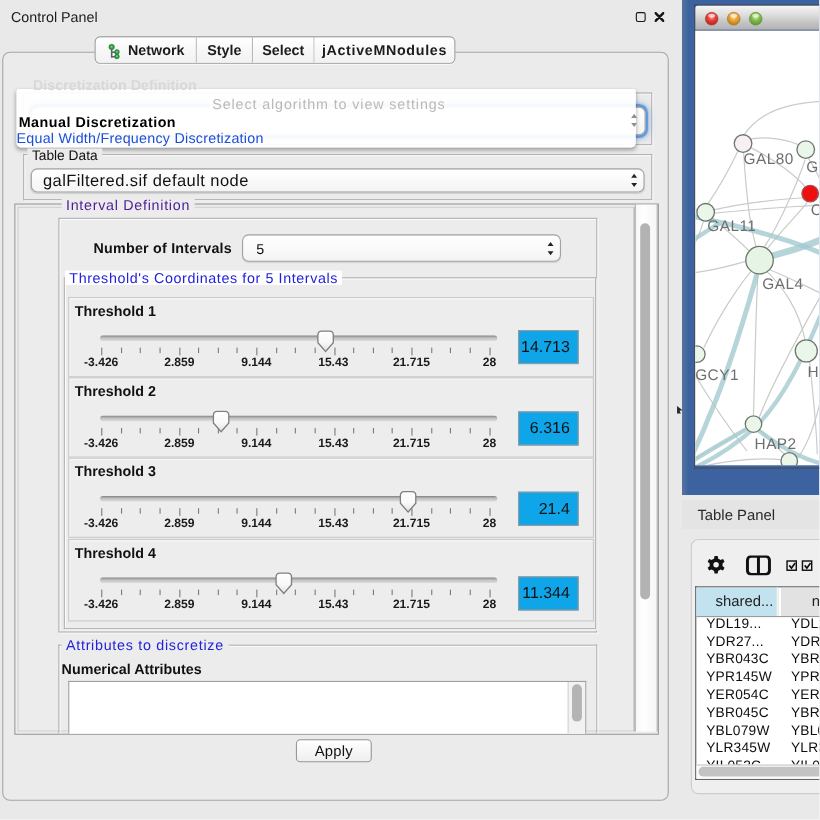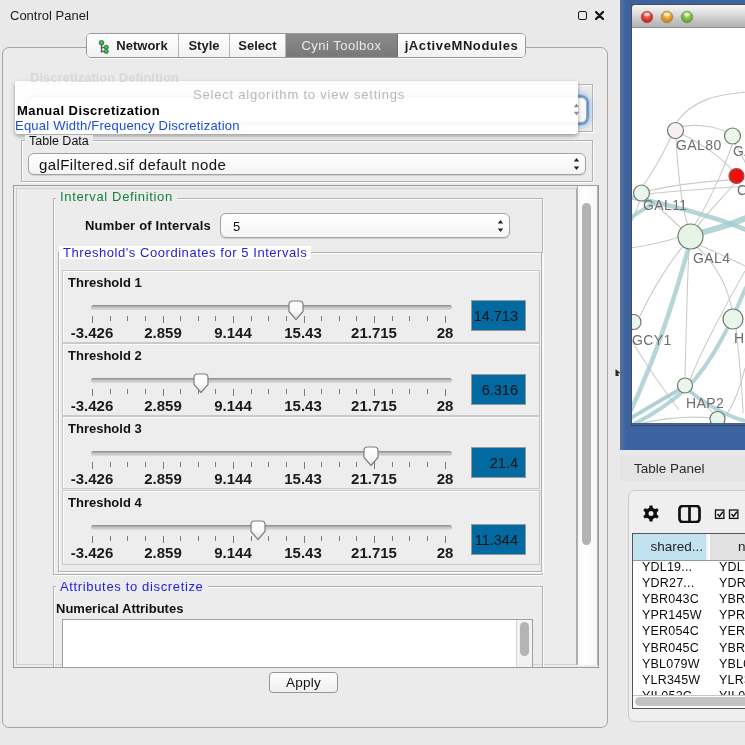--- a/index.html
+++ b/index.html
@@ -10,24 +10,24 @@
 .grplabel{position:absolute;background:#ebebeb;padding:0 4px;font-size:13px;line-height:13px;}
 .combo{position:absolute;background:linear-gradient(#ffffff,#f4f4f4);border:1px solid #a2a2a2;border-radius:6px;box-shadow:0 1px 1px rgba(0,0,0,0.12);}
 .combo .arrows{position:absolute;right:5px;top:0;bottom:0;display:flex;flex-direction:column;justify-content:center;color:#333;}
 .seg{position:absolute;display:flex;background:#ffffff;border:1px solid #989898;border-radius:5px;overflow:hidden;box-shadow:0 1px 0 rgba(255,255,255,.6);}
 .seg div{font-size:13px;font-weight:bold;color:#1c1c1c;display:flex;align-items:center;justify-content:center;background:linear-gradient(#ffffff,#f1f1f1);border-right:1px solid #b9b9b9;}
 .seg div:last-child{border-right:none;}
 .seg div.sel{background:linear-gradient(#8b8b8b,#787878);color:#e9e9e9;border-right-color:#6f6f6f;}
 .thbox{position:absolute;left:62px;width:476px;background:#ededed;border:1px solid #c9c9c9;box-shadow:inset 1px 1px 0 #fafafa;}
 .thlabel{position:absolute;left:5px;top:4px;font-size:13px;font-weight:bold;color:#111;}
 .track{position:absolute;left:28px;width:361px;height:5px;top:34px;border-radius:2.5px;background:linear-gradient(#858585,#c2c2c2 45%,#dcdcdc);}
-.field{position:absolute;left:408px;width:55px;height:31px;background:#0369a1;border:1px solid #989898;font-size:14.5px;color:#111;text-align:right;line-height:31px;padding-right:7px;box-sizing:border-box;}
+.field{position:absolute;left:408px;width:55px;height:31px;background:#0ea5e9;border:1px solid #989898;font-size:14.5px;color:#111;text-align:right;line-height:31px;padding-right:7px;box-sizing:border-box;}
 .ticks{position:absolute;left:0;top:45px;width:476px;height:10px;}
 .tick{position:absolute;width:1px;background:#7a7a7a;}
-.tlabel{position:absolute;top:53px;font-size:15px;font-weight:bold;color:#1a1a1a;transform:translateX(-50%);}
+.tlabel{position:absolute;top:53px;font-size:11px;font-weight:bold;color:#1a1a1a;transform:translateX(-50%);}
 .thumb{position:absolute;top:29px;width:18px;height:21px;}
 </style>
 </head>
 <body>
 <div id="stage">
 
   <div class="abs" style="left:10px;top:8px;font-size:13px;color:#1b1b1b;">Control Panel</div>
   <div class="abs" style="left:577.5px;top:10.5px;width:7px;height:7px;border:1.6px solid #161616;border-radius:2px;"></div>
   <svg class="abs" style="left:595px;top:11px;" width="9" height="9" viewBox="0 0 9 9">
       <path d="M1 1 L8 8 M8 1 L1 8" stroke="#161616" stroke-width="2.3" stroke-linecap="round"></path>
@@ -42,21 +42,20 @@
         <circle cx="4.5" cy="3.7" r="2.5" fill="#2f9e3f" stroke="#237230" stroke-width="0.5"></circle>
         <circle cx="9.3" cy="8.3" r="2.2" fill="#2f9e3f" stroke="#237230" stroke-width="0.5"></circle>
         <circle cx="9.3" cy="12.4" r="2.2" fill="#2f9e3f" stroke="#237230" stroke-width="0.5"></circle>
         <circle cx="4.5" cy="3.4" r="0.9" fill="#7fd48a"></circle>
             <circle cx="9.3" cy="8" r="0.8" fill="#7fd48a"></circle>
             <circle cx="9.3" cy="12.1" r="0.8" fill="#7fd48a"></circle>
       </svg>
         </span>Network</div>
     <div style="width:50px;">Style</div>
     <div style="width:55px;">Select</div>
-    <div class="sel" style="width:111px;font-weight:normal;letter-spacing:0.5px;">Cyni Toolbox</div>
     <div style="width:127px;letter-spacing:0.6px;">jActiveMNodules</div>
   </div>
 
   <div class="grp" style="left:21px;top:84px;width:570px;height:46px;"></div>
   <div class="combo" style="left:28px;top:97px;width:557px;height:24px;box-shadow:0 0 1px 2px rgba(86,148,214,0.9), 0 0 6px 3px rgba(74,144,217,0.55);"></div>
 
   <div class="abs" style="left:15px;top:81px;width:563px;height:53px;background:rgba(255,255,255,0.94);border-radius:2px 2px 4px 4px;box-shadow:0 2px 4px rgba(0,0,0,0.35);"></div>
   <div class="abs" style="left:30px;top:70px;font-size:13px;font-weight:bold;color:#d8d8db;">Discretization Definition</div>
   <svg class="abs" style="left:572.5px;top:103px;" width="7" height="13" viewBox="0 0 7 13">
       <path d="M3.5 0.5 L6.2 4.2 L0.8 4.2 Z" fill="#8f8f93"></path>
@@ -78,21 +77,21 @@
       </span>
   </div>
 
   <div class="abs" style="left:13px;top:185px;width:584px;height:481px;border:1px solid #9c9c9c;background:#ececec;"></div>
   <div class="abs" style="left:16px;top:188px;width:559px;height:475px;border:1px solid #d2d2d2;border-right:1px solid #a9a9a9;background:#ececec;"></div>
 
   <div class="abs" style="left:577px;top:186px;width:19px;height:479px;background:linear-gradient(90deg,#f7f7f7,#ffffff 35%,#f6f6f6);border-left:1px solid #b0b0b0;border-right:1px solid #b0b0b0;"></div>
   <div class="abs" style="left:581.5px;top:203px;width:9px;height:342px;background:#b3b3b3;border-radius:4.5px;"></div>
 
   <div class="grp" style="left:53px;top:198px;width:488px;height:375px;"></div>
-  <div class="grplabel" style="left:56px;top:190px;color:#15803d;background:#ececec;letter-spacing:0.65px;">Interval Definition</div>
+  <div class="grplabel" style="left:56px;top:180px;color:#4c1d95;background:#ececec;letter-spacing:0.65px;">Interval Definition</div>
 
   <div class="abs" style="left:85px;top:218px;font-size:13px;font-weight:bold;color:#111;letter-spacing:0.2px;">Number of Intervals</div>
   <div class="combo" style="left:220px;top:213px;width:288px;height:23px;">
     <span style="position:absolute;left:12px;top:4.5px;font-size:13px;color:#111;">5</span>
     <span class="arrows">
         <svg width="7" height="14" viewBox="0 0 7 14">
           <path d="M3.5 1 L6.2 4.6 L0.8 4.6 Z" fill="#222"></path>
           <path d="M3.5 13 L6.2 9.4 L0.8 9.4 Z" fill="#222"></path>
         </svg>
       </span>

